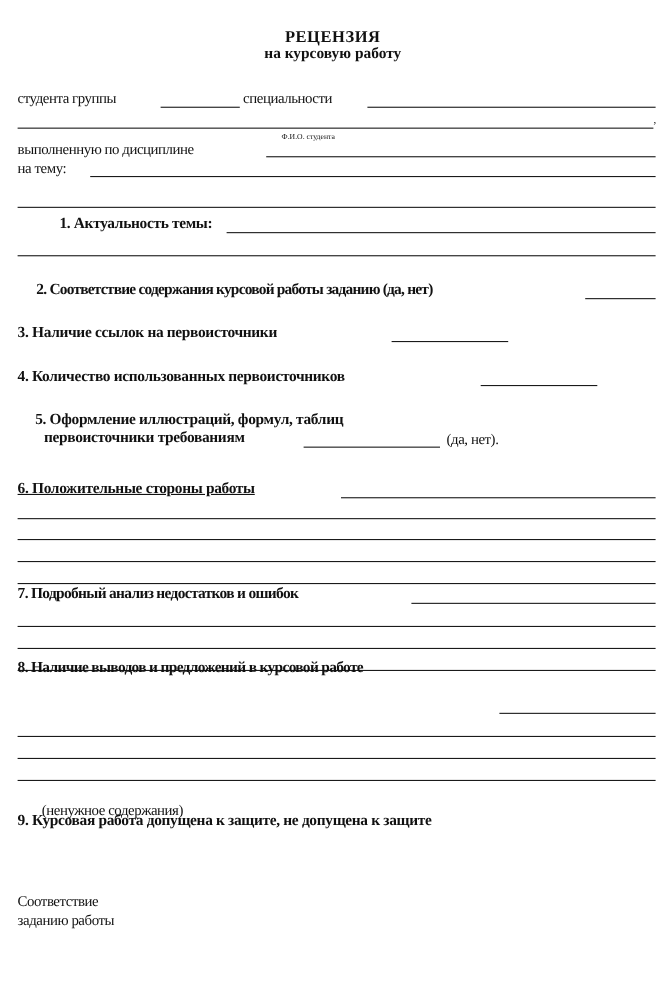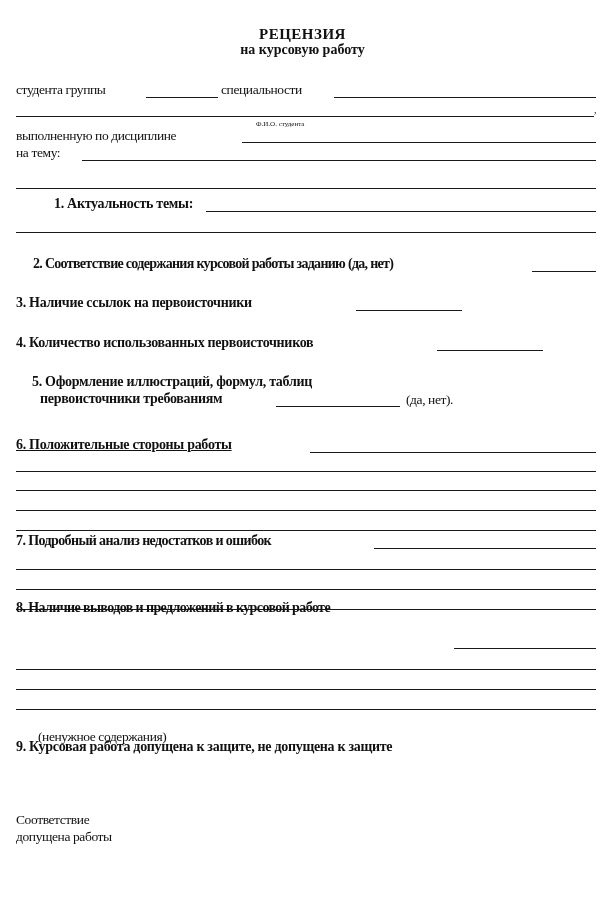--- a/index.html
+++ b/index.html
@@ -72,16 +72,16 @@
   <div class="abs bold" style="left:16px; top:600px; letter-spacing:-0.6px;">8. Наличие выводов и предложений в курсовой работе</div>
   <div class="field" style="left:454px; top:648px; width:142px;"></div>
   <div class="field" style="left:16px; top:669px; width:580px;"></div>
   <div class="field" style="left:16px; top:689px; width:580px;"></div>
   <div class="field" style="left:16px; top:709px; width:580px;"></div>
 
   <div class="abs bold" style="left:16px; top:712px;margin-top:27px;">9. Курсовая работа допущена к защите, не допущена к защите</div>
   <div class="abs reg" style="left:38px; top:729px;">(ненужное содержания)</div>
 
   <div class="abs reg" style="left:16px; top:812px;">Соответствие</div>
-  <div class="abs reg" style="left:16px; top:829px;">допущена работы</div>
+  <div class="abs reg" style="left:16px; top:829px;">заданию работы</div>
   <div class="abs reg" style="left:16px; top:888px;margin-top:30px;">Дата:</div>
 
 </div>
 
 </body></html>

